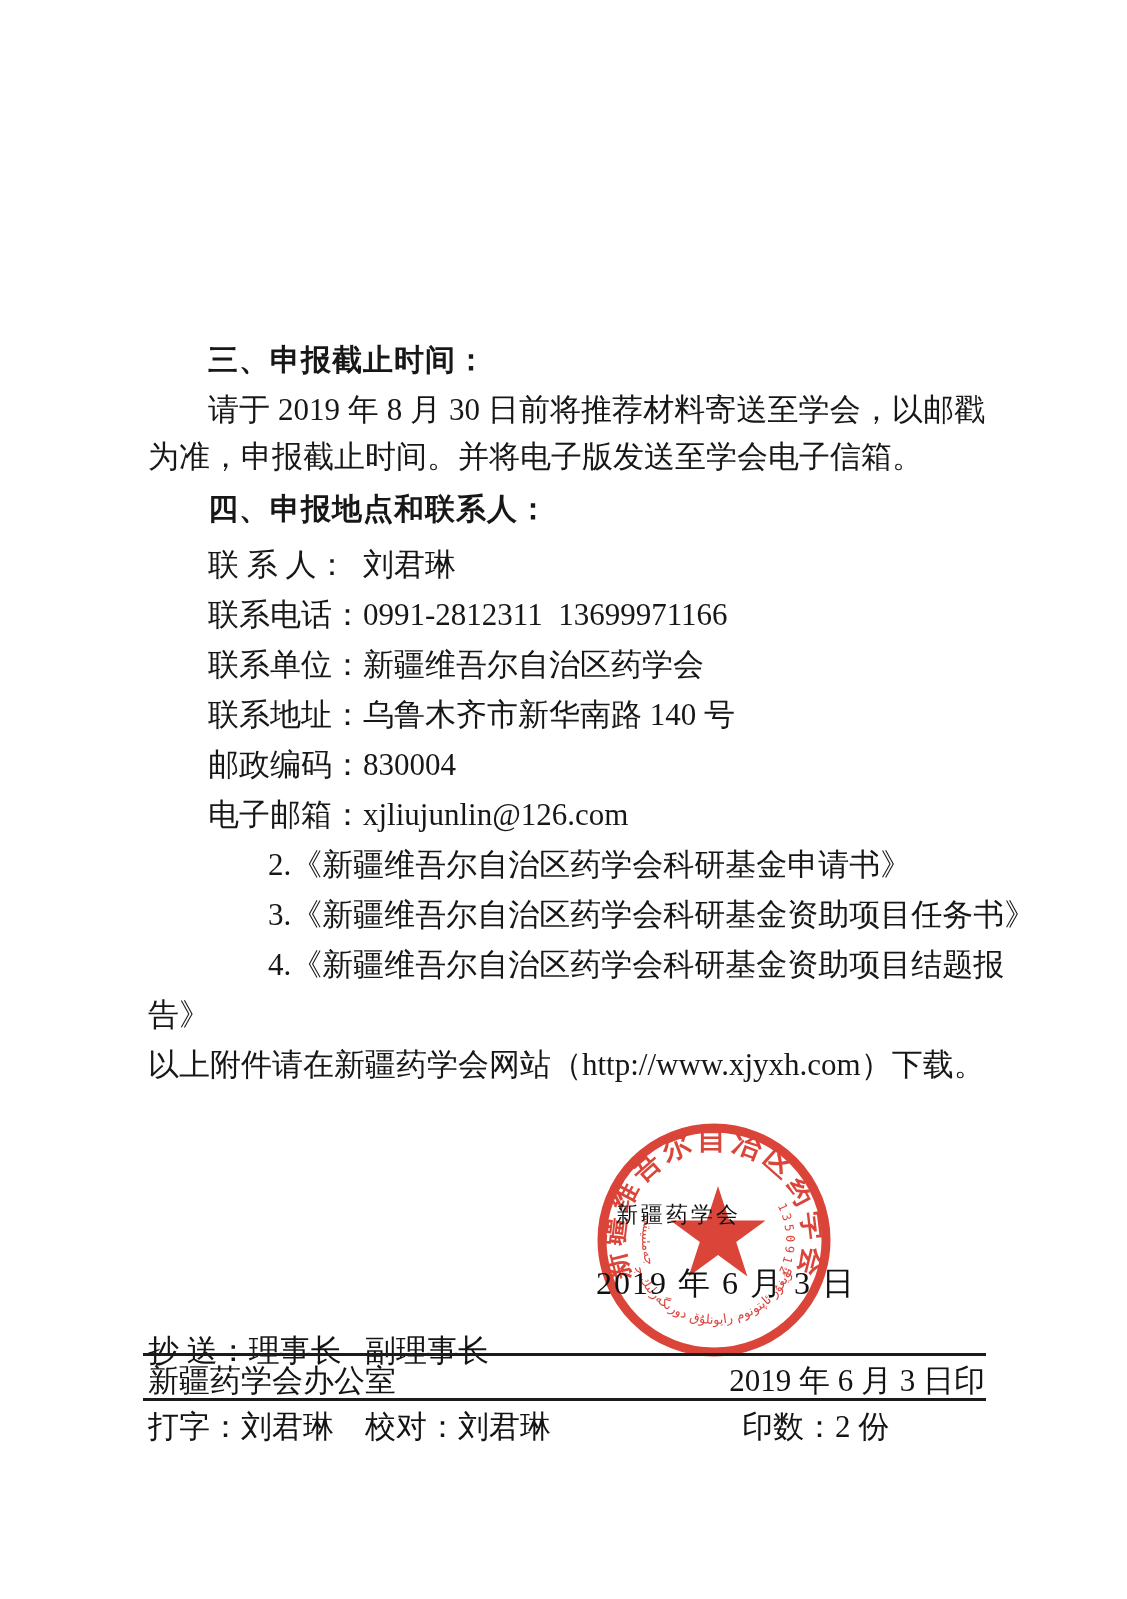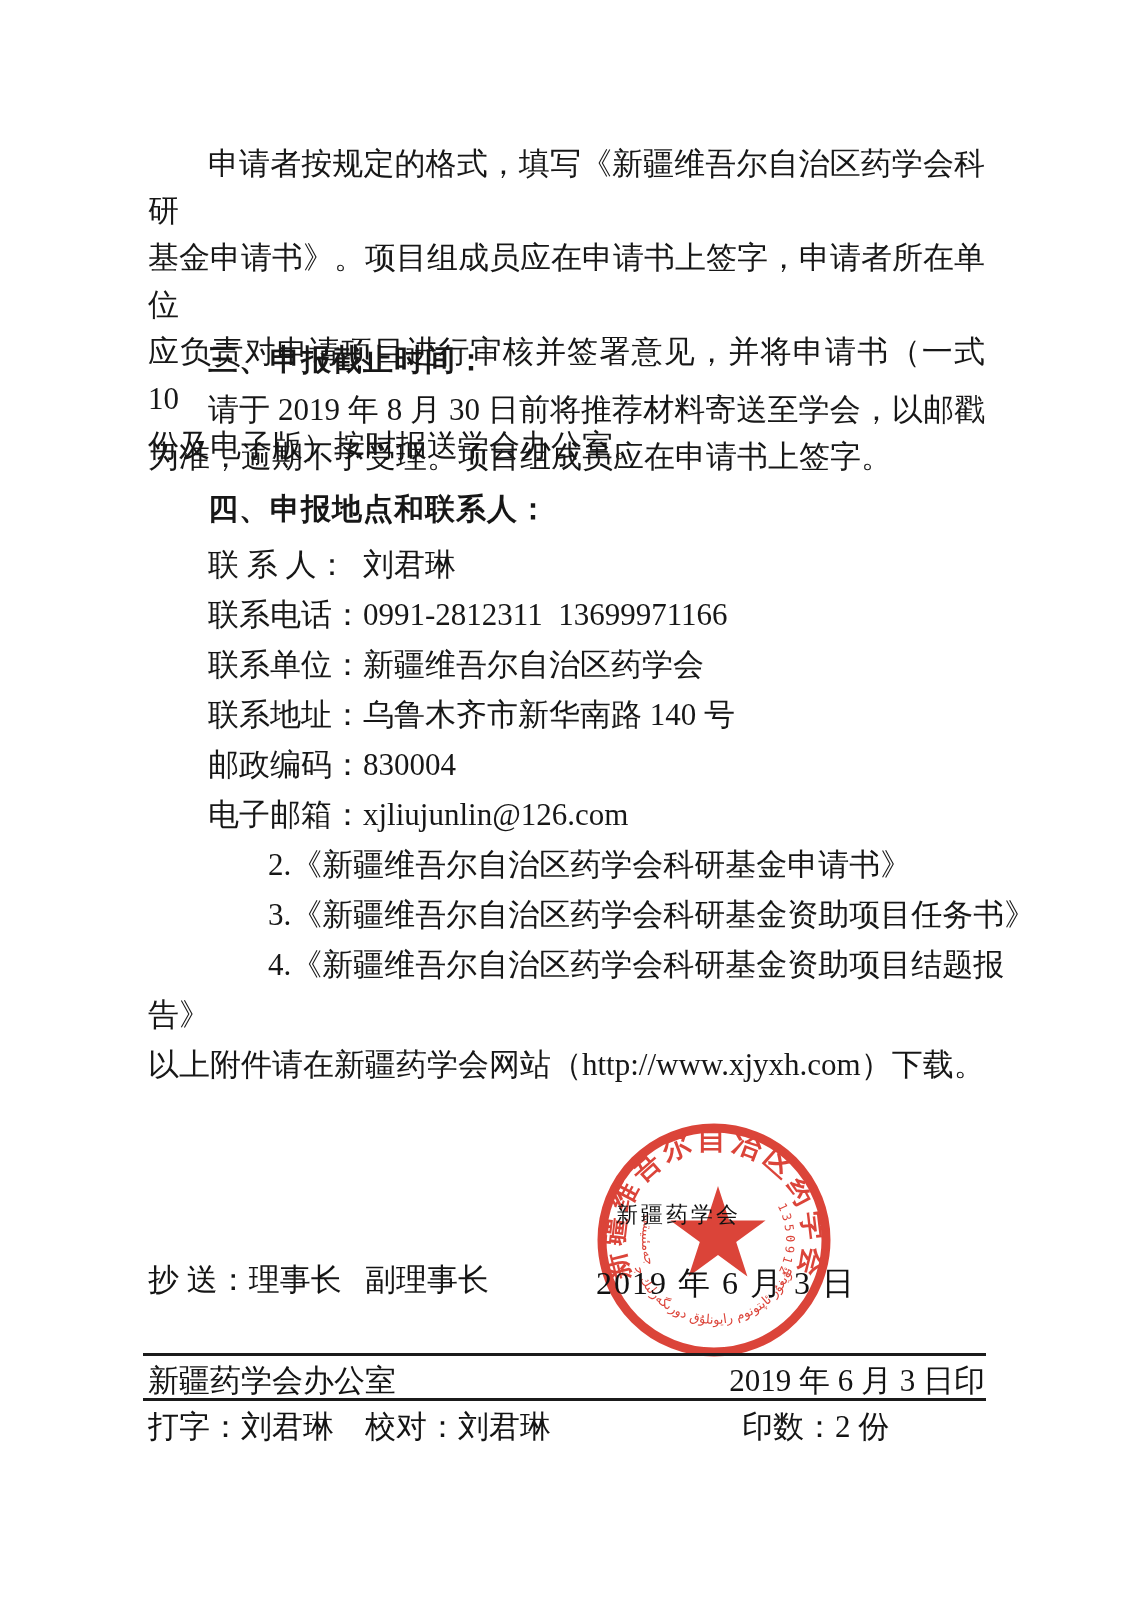--- a/index.html
+++ b/index.html
@@ -30,34 +30,28 @@
   .arab{font-family:"DejaVu Sans",sans-serif;font-size:13px;letter-spacing:1px;}
   .serial{font-family:"DejaVu Sans Mono","Liberation Mono",monospace;font-size:12px;letter-spacing:3px;}
   .rule{position:absolute;left:143px;width:843px;height:3px;background:#1b1b1b;}
   .foot{position:absolute;font-size:31px;line-height:38px;white-space:pre;color:#141414;}
 </style>
 </head>
 <body>
 
 <div class="page">
 
-  <div class="blk" style="top:140px">
-    <div class="ln just ind">申请者按规定的格式，填写《新疆维吾尔自治区药学会科研</div>
-    <div class="ln just">基金申请书》。项目组成员应在申请书上签字，申请者所在单位</div>
-    <div class="ln just">应负责对申请项目进行审核并签署意见，并将申请书（一式 10</div>
-    <div class="ln">份及电子版）按时报送学会办公室。</div>
-  </div>
 
   <div class="blk" style="top:336px">
     <div class="ln head ind">三、申报截止时间：</div>
   </div>
 
   <div class="blk" style="top:386px">
     <div class="ln just ind">请于 2019 年 8 月  30 日前将推荐材料寄送至学会，以邮戳</div>
-    <div class="ln">为准，逾期不予受理。项目组成员应在申请书上签字。</div>
+    <div class="ln">为准，申报截止时间。并将电子版发送至学会电子信箱。</div>
   </div>
 
   <div class="blk" style="top:485px">
     <div class="ln head ind">四、申报地点和联系人：</div>
   </div>
 
   <div class="blk lh50" style="top:540px">
     <div class="ln ind">联 系 人：  刘君琳</div>
     <div class="ln ind">联系电话：0991-2812311  13699971166</div>
     <div class="ln ind">联系单位：新疆维吾尔自治区药学会</div>
@@ -93,21 +87,21 @@
       <textPath href="#arcLeft" startOffset="50%" text-anchor="middle">جەمئىيىتى</textPath>
     </text>
     <text class="serial">
       <textPath href="#arcRight" startOffset="50%" text-anchor="middle">1350912</textPath>
     </text>
   </svg>
 
   <div class="sig sig-org">新疆药学会</div>
   <div class="sig sig-date">2019 年 6 月 3 日</div>
 
-  <div class="foot" style="left:148px;top:1261px">抄 送：理事长   副理事长</div>
+  <div class="foot" style="left:148px;top:1332px">抄 送：理事长   副理事长</div>
   <div class="rule" style="top:1353px"></div>
   <div class="foot" style="left:148px;top:1362px">新疆药学会办公室</div>
   <div class="foot" style="right:142px;top:1362px">2019 年 6 月 3 日印</div>
   <div class="rule" style="top:1398px"></div>
   <div class="foot" style="left:148px;top:1408px">打字：刘君琳    校对：刘君琳</div>
   <div class="foot" style="left:742px;top:1408px">印数：2 份</div>
 
 </div>
 
 </body></html>

